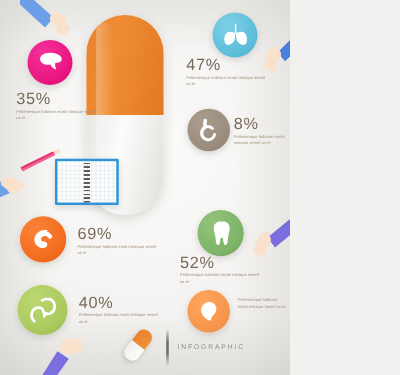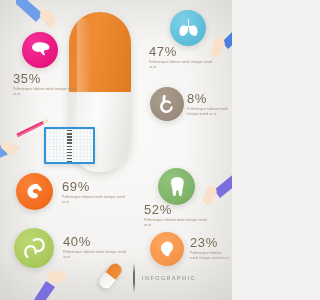--- a/index.html
+++ b/index.html
@@ -225,21 +225,20 @@
   </div>
 
   <div class="badge badge-shadow ring" style="left:150px;top:232px;width:34px;height:34px;background:radial-gradient(circle at 35% 30%,#ffa55e,#f5954a 70%,#e0803a 100%);">
     <span>
       <svg width="20" height="20" viewBox="0 0 20 20">
         <path fill="#ffffff" d="M10 2.4c3.3 0 6.1 2.3 6.1 5.6 0 2-.9 3.6-2.3 4.9-1.1 1-1.8 2.2-2 3.6-.1.8-1 1.2-1.7.8-2.9-1.6-5.2-3.8-6-6.8-.9-3.4 1.3-7 5.9-8.1z"></path>
       </svg>
     </span>
   </div>
   <div class="stat" style="left:190px;top:236px;">
-    <div class="pct">23%</div>
     <div class="sub" style="max-width:40px;">Pellentesque habitant morbi tristique senetl us et</div>
   </div>
 
   <div class="minipill">
     <div class="t"></div>
     <div class="b"></div>
   </div>
   <div class="divider"></div>
   <div class="footer-label">INFOGRAPHIC</div>
 

